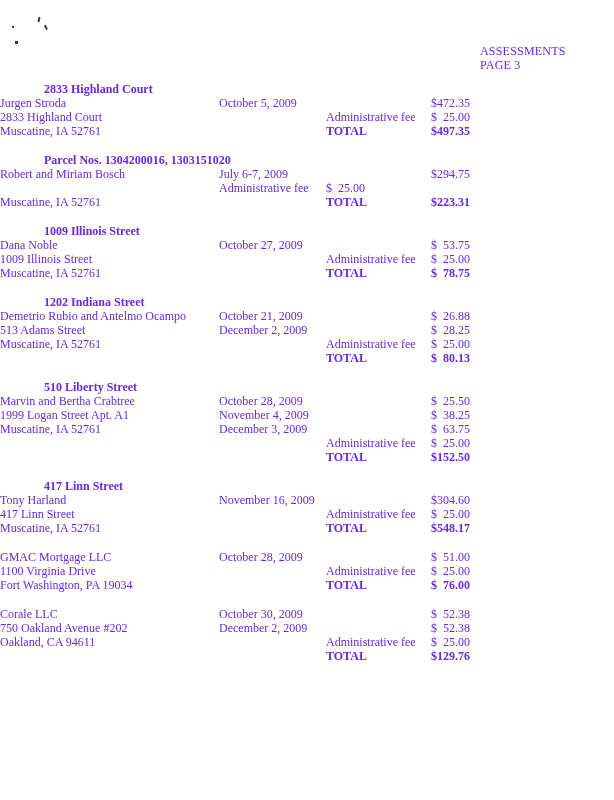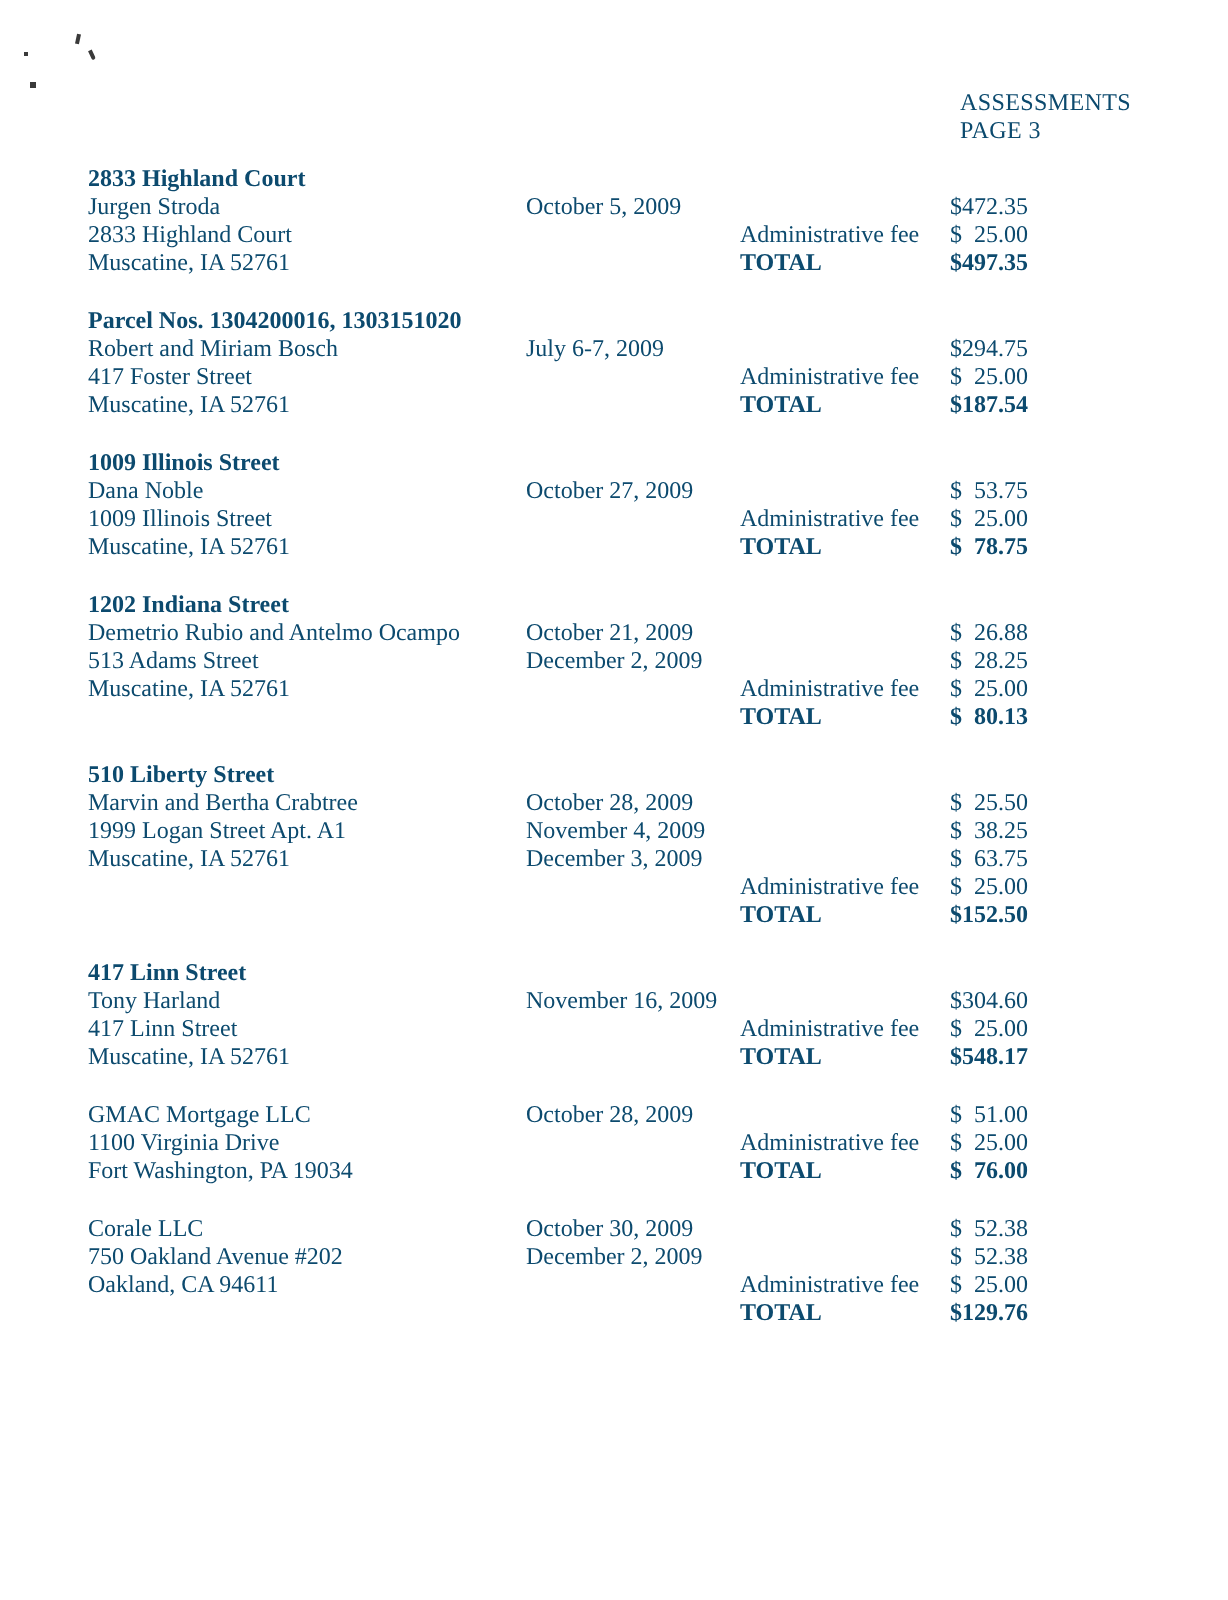--- a/index.html
+++ b/index.html
@@ -8,21 +8,21 @@
     background: #ffffff;
   }
   .page {
     position: relative;
     width: 614px;
     height: 800px;
     background: #ffffff;
     font-family: "Liberation Serif", serif;
     font-size: 12px;
     line-height: 14px;
-    color: #0c4a6e;
+    color: #6d28d9;
     overflow: hidden;
   }
   
   .artifact {
     position: absolute;
     background: #3a3a3a;
   }
   .a1 { left: 12px; top: 26px; width: 2px; height: 2px; }
   .a2 { left: 38px; top: 17px; width: 2px; height: 5px; transform: rotate(12deg); }
   .a3 { left: 45px; top: 25px; width: 2px; height: 5px; transform: rotate(-25deg); border-radius: 0 0 2px 2px; }
@@ -45,21 +45,20 @@
   .section {
     margin-bottom: 15px;
   }
   .heading {
     padding-left: 44px;
     font-weight: bold;
   }
   .row {
     display: grid;
     grid-template-columns: 219px 107px 105px 1fr;
-    padding-left: 44px;
   }
   .c1, .c2, .c3, .c4 {
     white-space: pre;
     overflow: hidden;
   }
   .row.total .c3,
   .row.total .c4 {
     font-weight: bold;
   }
 </style>
@@ -101,30 +100,29 @@
       </div>
       <div class="section">
         <div class="heading">Parcel Nos. 1304200016, 1303151020</div>
         <div class="row">
           <span class="c1">Robert and Miriam Bosch</span>
           <span class="c2">July 6-7, 2009</span>
           <span class="c3"></span>
           <span class="c4">$294.75</span>
         </div>
         <div class="row">
-          <span class="c1">417 Foster Street</span>
-          <span class="c2"></span>
-          <span class="c3">Administrative fee</span>
-          <span class="c4">$  25.00</span>
-        </div>
-        <div class="row total">
-          <span class="c1">Muscatine, IA 52761</span>
-          <span class="c2"></span>
-          <span class="c3">TOTAL</span>
-          <span class="c4">$187.54</span>
+          <span class="c2"></span>
+          <span class="c3">Administrative fee</span>
+          <span class="c4">$  25.00</span>
+        </div>
+        <div class="row total">
+          <span class="c1">Muscatine, IA 52761</span>
+          <span class="c2"></span>
+          <span class="c3">TOTAL</span>
+          <span class="c4">$223.31</span>
         </div>
       </div>
       <div class="section">
         <div class="heading">1009 Illinois Street</div>
         <div class="row">
           <span class="c1">Dana Noble</span>
           <span class="c2">October 27, 2009</span>
           <span class="c3"></span>
           <span class="c4">$  53.75</span>
         </div>

